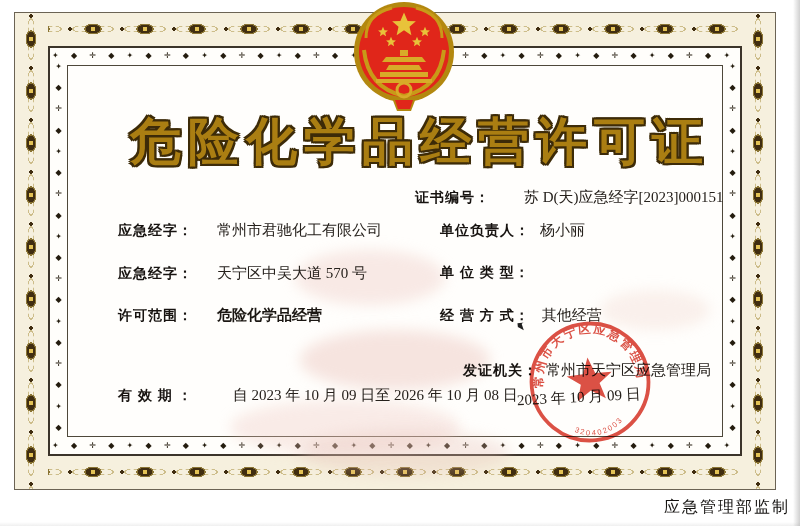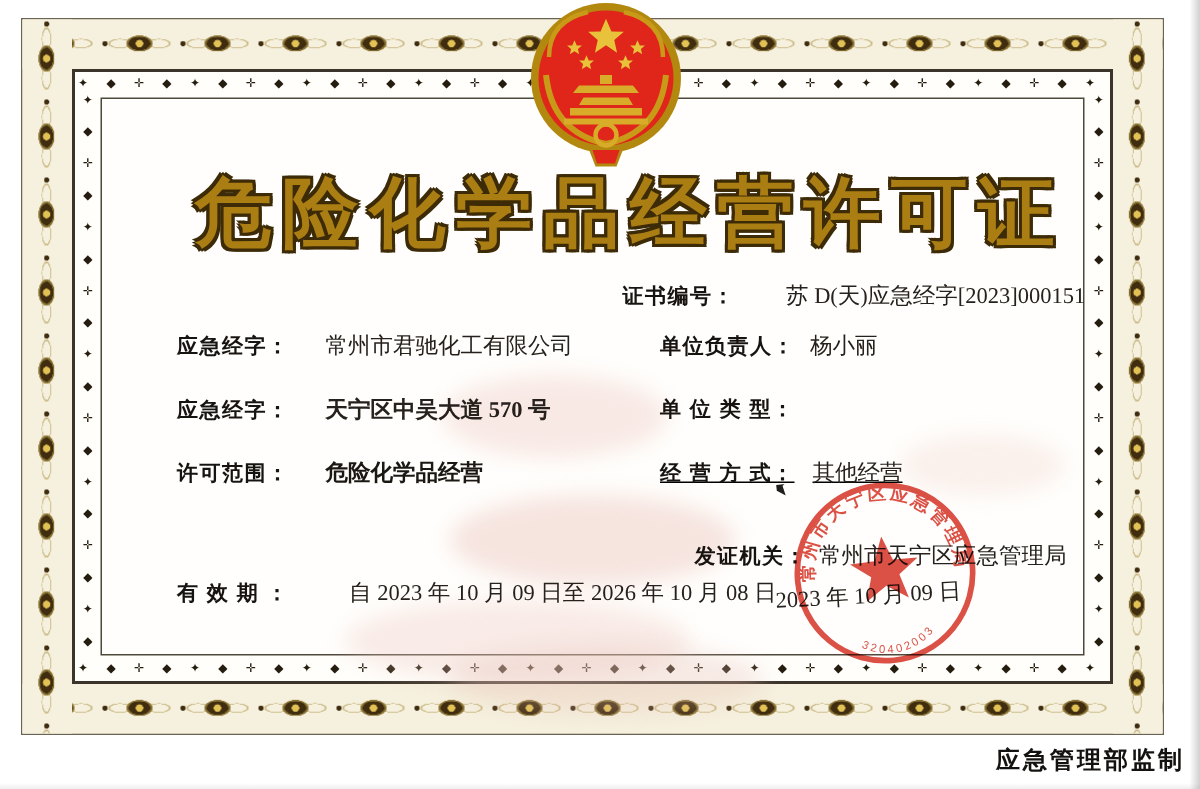--- a/index.html
+++ b/index.html
@@ -103,26 +103,26 @@
   .val { font-family:"Liberation Serif", serif; color:#26211c; font-size:15px; }
   .val-bold { font-family:"Liberation Sans", sans-serif; font-weight:bold; color:#1b1713; font-size:15px; }
 
   .r-certno   { left:415px; top:188px;gap:12px; }
   .r-certno .val { margin-left:22px; }
   .r-name     { left:118px; top:221px; }
   .r-name .val { margin-left:24px; }
   .r-person   { left:440px; top:221px; }
   .r-person .val { margin-left:10px; }
   .r-addr     { left:118px; top:264px; }
-  .r-addr .val { margin-left:24px;font-weight:bold; }
+  .r-addr .val { margin-left:24px; }
   .r-type     { left:440px; top:264px; }
   .r-type .val { margin-left:10px; }
   .r-scope    { left:118px; top:306px;align-items:flex-end; }
   .r-scope .val-bold { margin-left:24px; }
-  .r-mode     { left:440px; top:306px;text-decoration:underline; }
+  .r-mode     { left:440px; top:306px; }
   .r-mode .val { margin-left:12px; }
   .r-issuer   { left:463px; top:361px;text-align:right; }
   .r-issuer .val { margin-left:8px; }
   .r-validity { left:118px; top:386px; }
   .r-validity .val { margin-left:40px; }
   .r-date     { left:517px; top:388px; transform:rotate(-3deg); }
   .r-date .val { font-size:15px; }
 
   
   .seal {
@@ -134,21 +134,21 @@
   .ghost { position:absolute; border-radius:50%; filter:blur(7px); z-index:5; }
   .g1 { left:295px; top:250px; width:150px; height:55px; background:rgba(235,195,185,0.35); }
   .g2 { left:300px; top:330px; width:190px; height:60px; background:rgba(232,190,180,0.40); }
   .g3 { left:230px; top:400px; width:230px; height:55px; background:rgba(236,198,188,0.33); }
   .g4 { left:300px; top:430px; width:210px; height:45px; background:rgba(230,188,178,0.30); }
   .g5 { left:600px; top:290px; width:110px; height:40px; background:rgba(238,205,195,0.28); }
 
   
   .footer-mark {
     position:absolute; top:497px; right:10px;
-    font-size:16px; font-weight:bold; color:#141210; letter-spacing:2px; z-index:20;
+    font-size:16px; font-weight:normal; color:#141210; letter-spacing:2px; z-index:20;
   }
 </style>
 </head>
 <body>
 
 <div class="frame">
   <div class="band band-h band-top"></div>
   <div class="band band-h band-bottom"></div>
   <div class="band band-v band-left"></div>
   <div class="band band-v band-right"></div>

